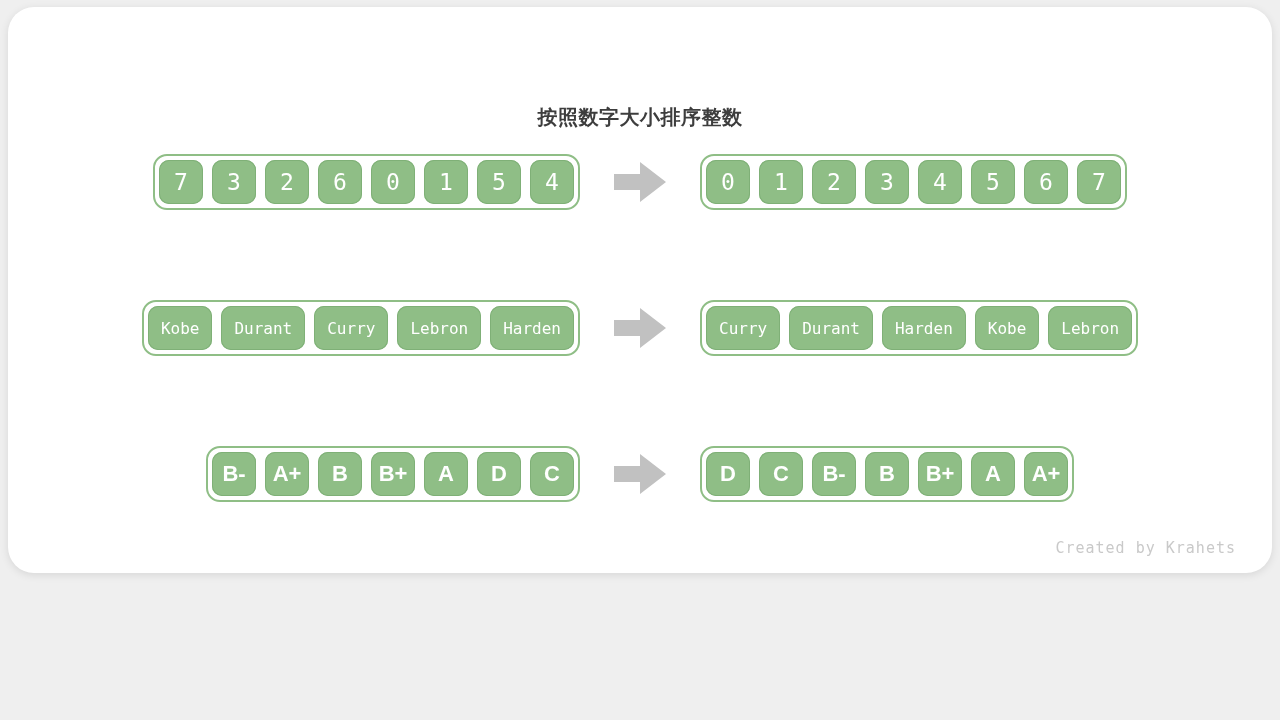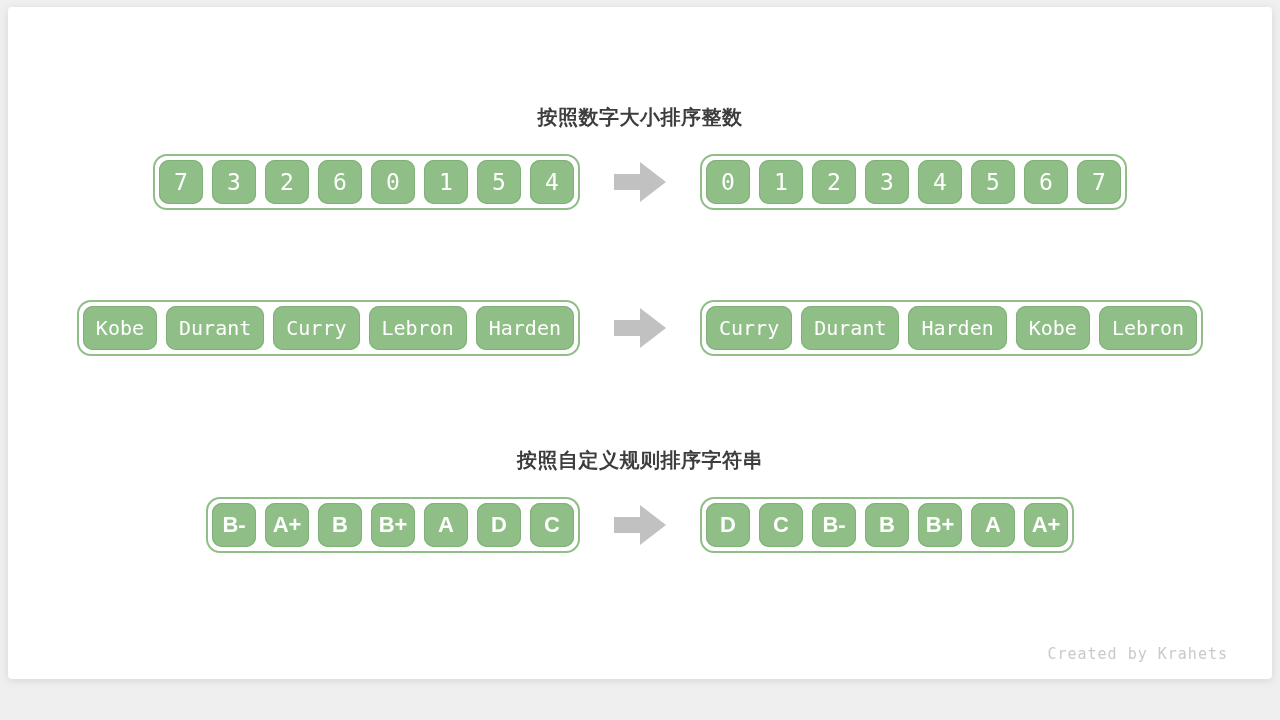--- a/index.html
+++ b/index.html
@@ -10,23 +10,23 @@
     --bg:#efefef;
     --card:#ffffff;
     --watermark:#c9c9c9;
   }
   *{margin:0;padding:0;box-sizing:border-box;}
   html,body{width:1280px;height:720px;overflow:hidden;}
   body{background:var(--bg);font-family:"Liberation Sans",sans-serif;}
   .card{
     position:absolute;
     left:8px;top:7px;
-    width:1264px;height:672px;
+    width:1264px;height:566px;
     background:var(--card);
-    border-radius:4px;
+    border-radius:26px;
     box-shadow:0 2px 8px rgba(0,0,0,0.10);
   }
   .sections{
     padding-top:96px;
   }
   .section{
     margin-bottom:90px;
   }
   .section-title{
     text-align:center;
@@ -64,37 +64,37 @@
     white-space:nowrap;
   }
   .variant-mono-square .cell{
     width:44px;
     font-family:"DejaVu Sans Mono",monospace;
     font-size:23px;
   }
   .variant-mono-wide .cell{
     padding:16px 13px;
     font-family:"DejaVu Sans Mono",monospace;
-    font-size:20px;
+    font-size:16px;
   }
   .variant-sans-square .cell{
     min-width:44px;
     padding:0 6px;
     font-family:"Liberation Sans",sans-serif;
     font-weight:700;
     font-size:22px;
   }
   .arrow{
     flex:0 0 auto;
     display:flex;
     align-items:center;
   }
   .watermark{
     position:absolute;
-    right:44px;
+    right:36px;
     bottom:16px;
     font-family:"DejaVu Sans Mono",monospace;
     font-size:15px;
     letter-spacing:1px;
     color:var(--watermark);
   }
 </style>
 </head>
 <body>
 
@@ -149,21 +149,20 @@
             <div class="cell">Curry</div>
             <div class="cell">Durant</div>
             <div class="cell">Harden</div>
             <div class="cell">Kobe</div>
             <div class="cell">Lebron</div>
           </div>
     </div>
   </section>
 
   <section class="section">
-    <h2 class="section-title">按照自定义规则排序字符串</h2>
     <div class="sort-row variant-sans-square">
       <div class="array-box">
             <div class="cell">B-</div>
             <div class="cell">A+</div>
             <div class="cell">B</div>
             <div class="cell">B+</div>
             <div class="cell">A</div>
             <div class="cell">D</div>
             <div class="cell">C</div>
           </div>

